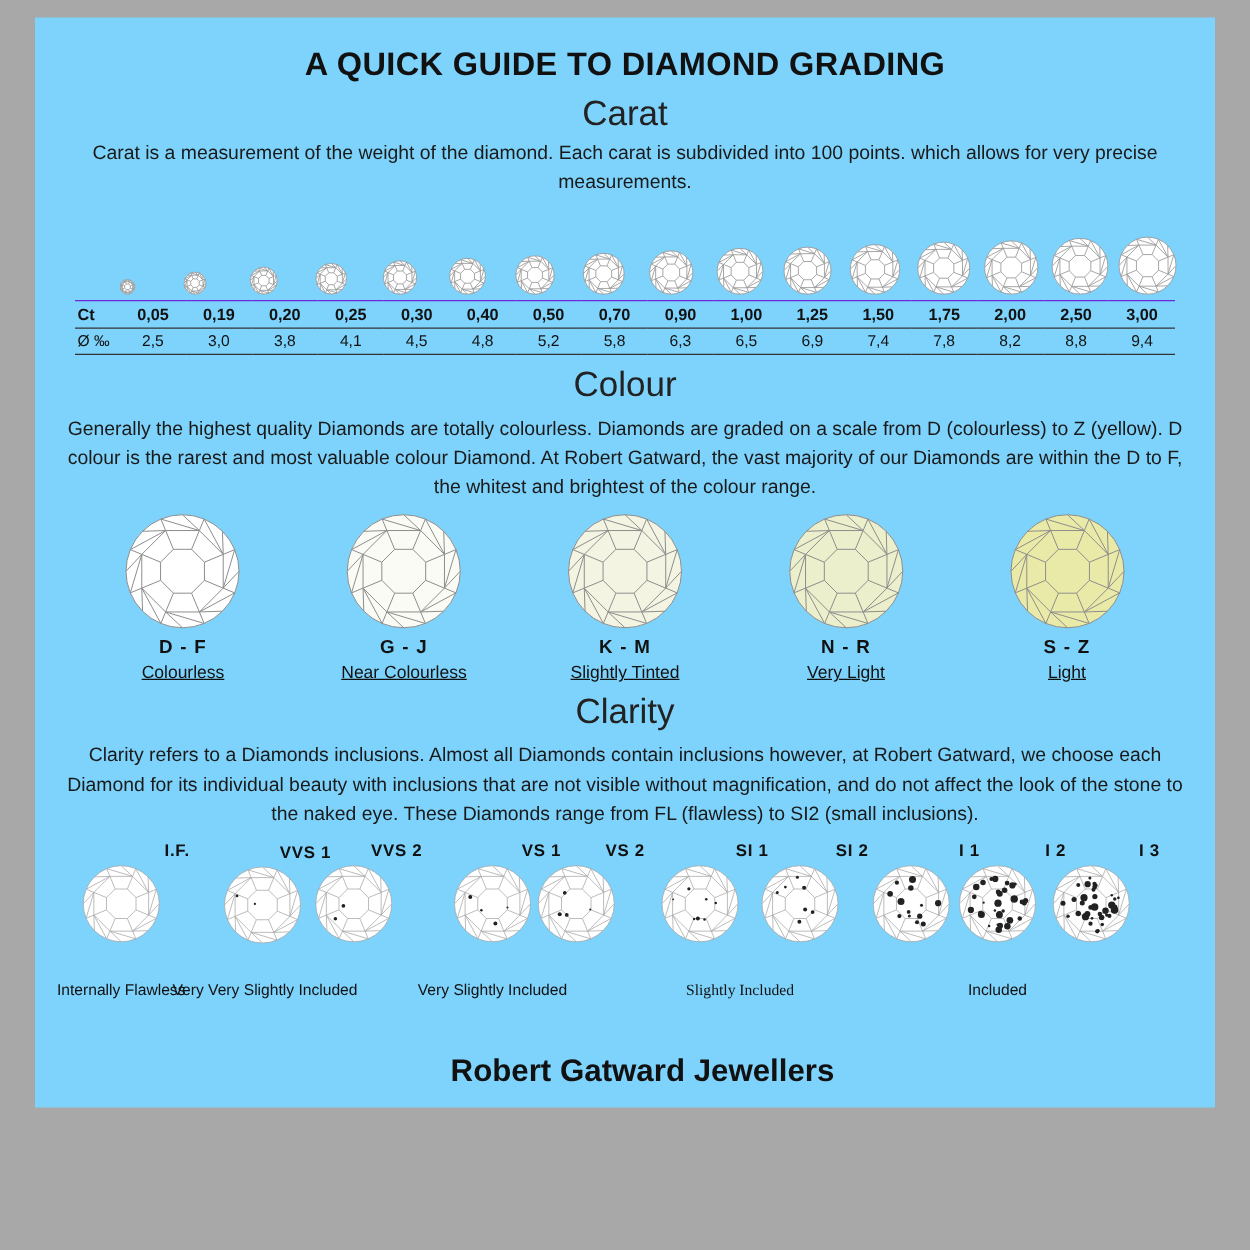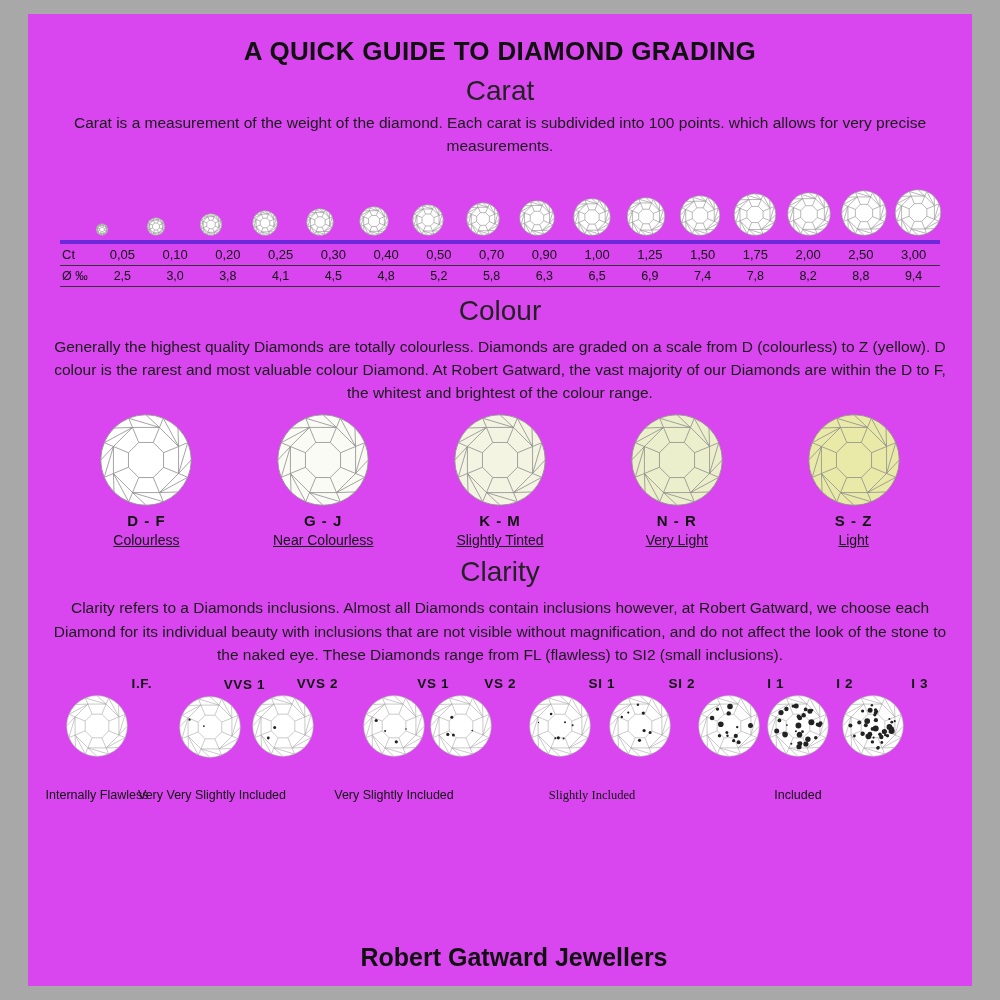--- a/index.html
+++ b/index.html
@@ -11,22 +11,22 @@
     height: 1000px;
     background: #a8a8a8;
     font-family: "Liberation Sans", sans-serif;
     overflow: hidden;
   }
   .page {
     position: absolute;
     left: 28px;
     top: 14px;
     width: 944px;
-    height: 972px;
-    background: #d946ef;
+    height: 872px;
+    background: #7dd3fc;
     box-sizing: border-box;
   }
   .title {
     text-align: center;
     font-size: 26px;
     font-weight: bold;
     color: #111;
     letter-spacing: 0.3px;
     margin-top: 22px;
   }
@@ -65,23 +65,23 @@
     margin: 2px auto 0 auto;
     border-collapse: collapse;
     font-size: 13px;
   }
   .carat-table td {
     text-align: center;
     padding: 3px 0 3px 0;
     color: #111;
   }
   .carat-table tr.row-ct td {
-    font-weight: normal;
+    font-weight: bold;
     border-bottom: 1px solid #333;
-    border-top: 4px solid #6d28d9;
+    border-top: 1px solid #6d28d9;
   }
   .carat-table tr.row-dia td {
     border-bottom: 1px solid #333;
     font-size: 12.5px;
   }
   .carat-table td.label {
     text-align: left;
     width: 34px;
     padding-left: 2px;
   }
@@ -791,21 +791,21 @@
           <line x1="14.77" y1="2.44" x2="30.31" y2="7.07" stroke="#9a9a9a" stroke-width="0.7"></line>
         </svg>
       </div>
     </div>
 
   <table class="carat-table">
     <tbody>
       <tr class="row-ct" id="row-ct">
         <td class="label">Ct</td>
       <td>0,05</td>
-          <td>0,10</td>
+          <td>0,19</td>
           <td>0,20</td>
           <td>0,25</td>
           <td>0,30</td>
           <td>0,40</td>
           <td>0,50</td>
           <td>0,70</td>
           <td>0,90</td>
           <td>1,00</td>
           <td>1,25</td>
           <td>1,50</td>

